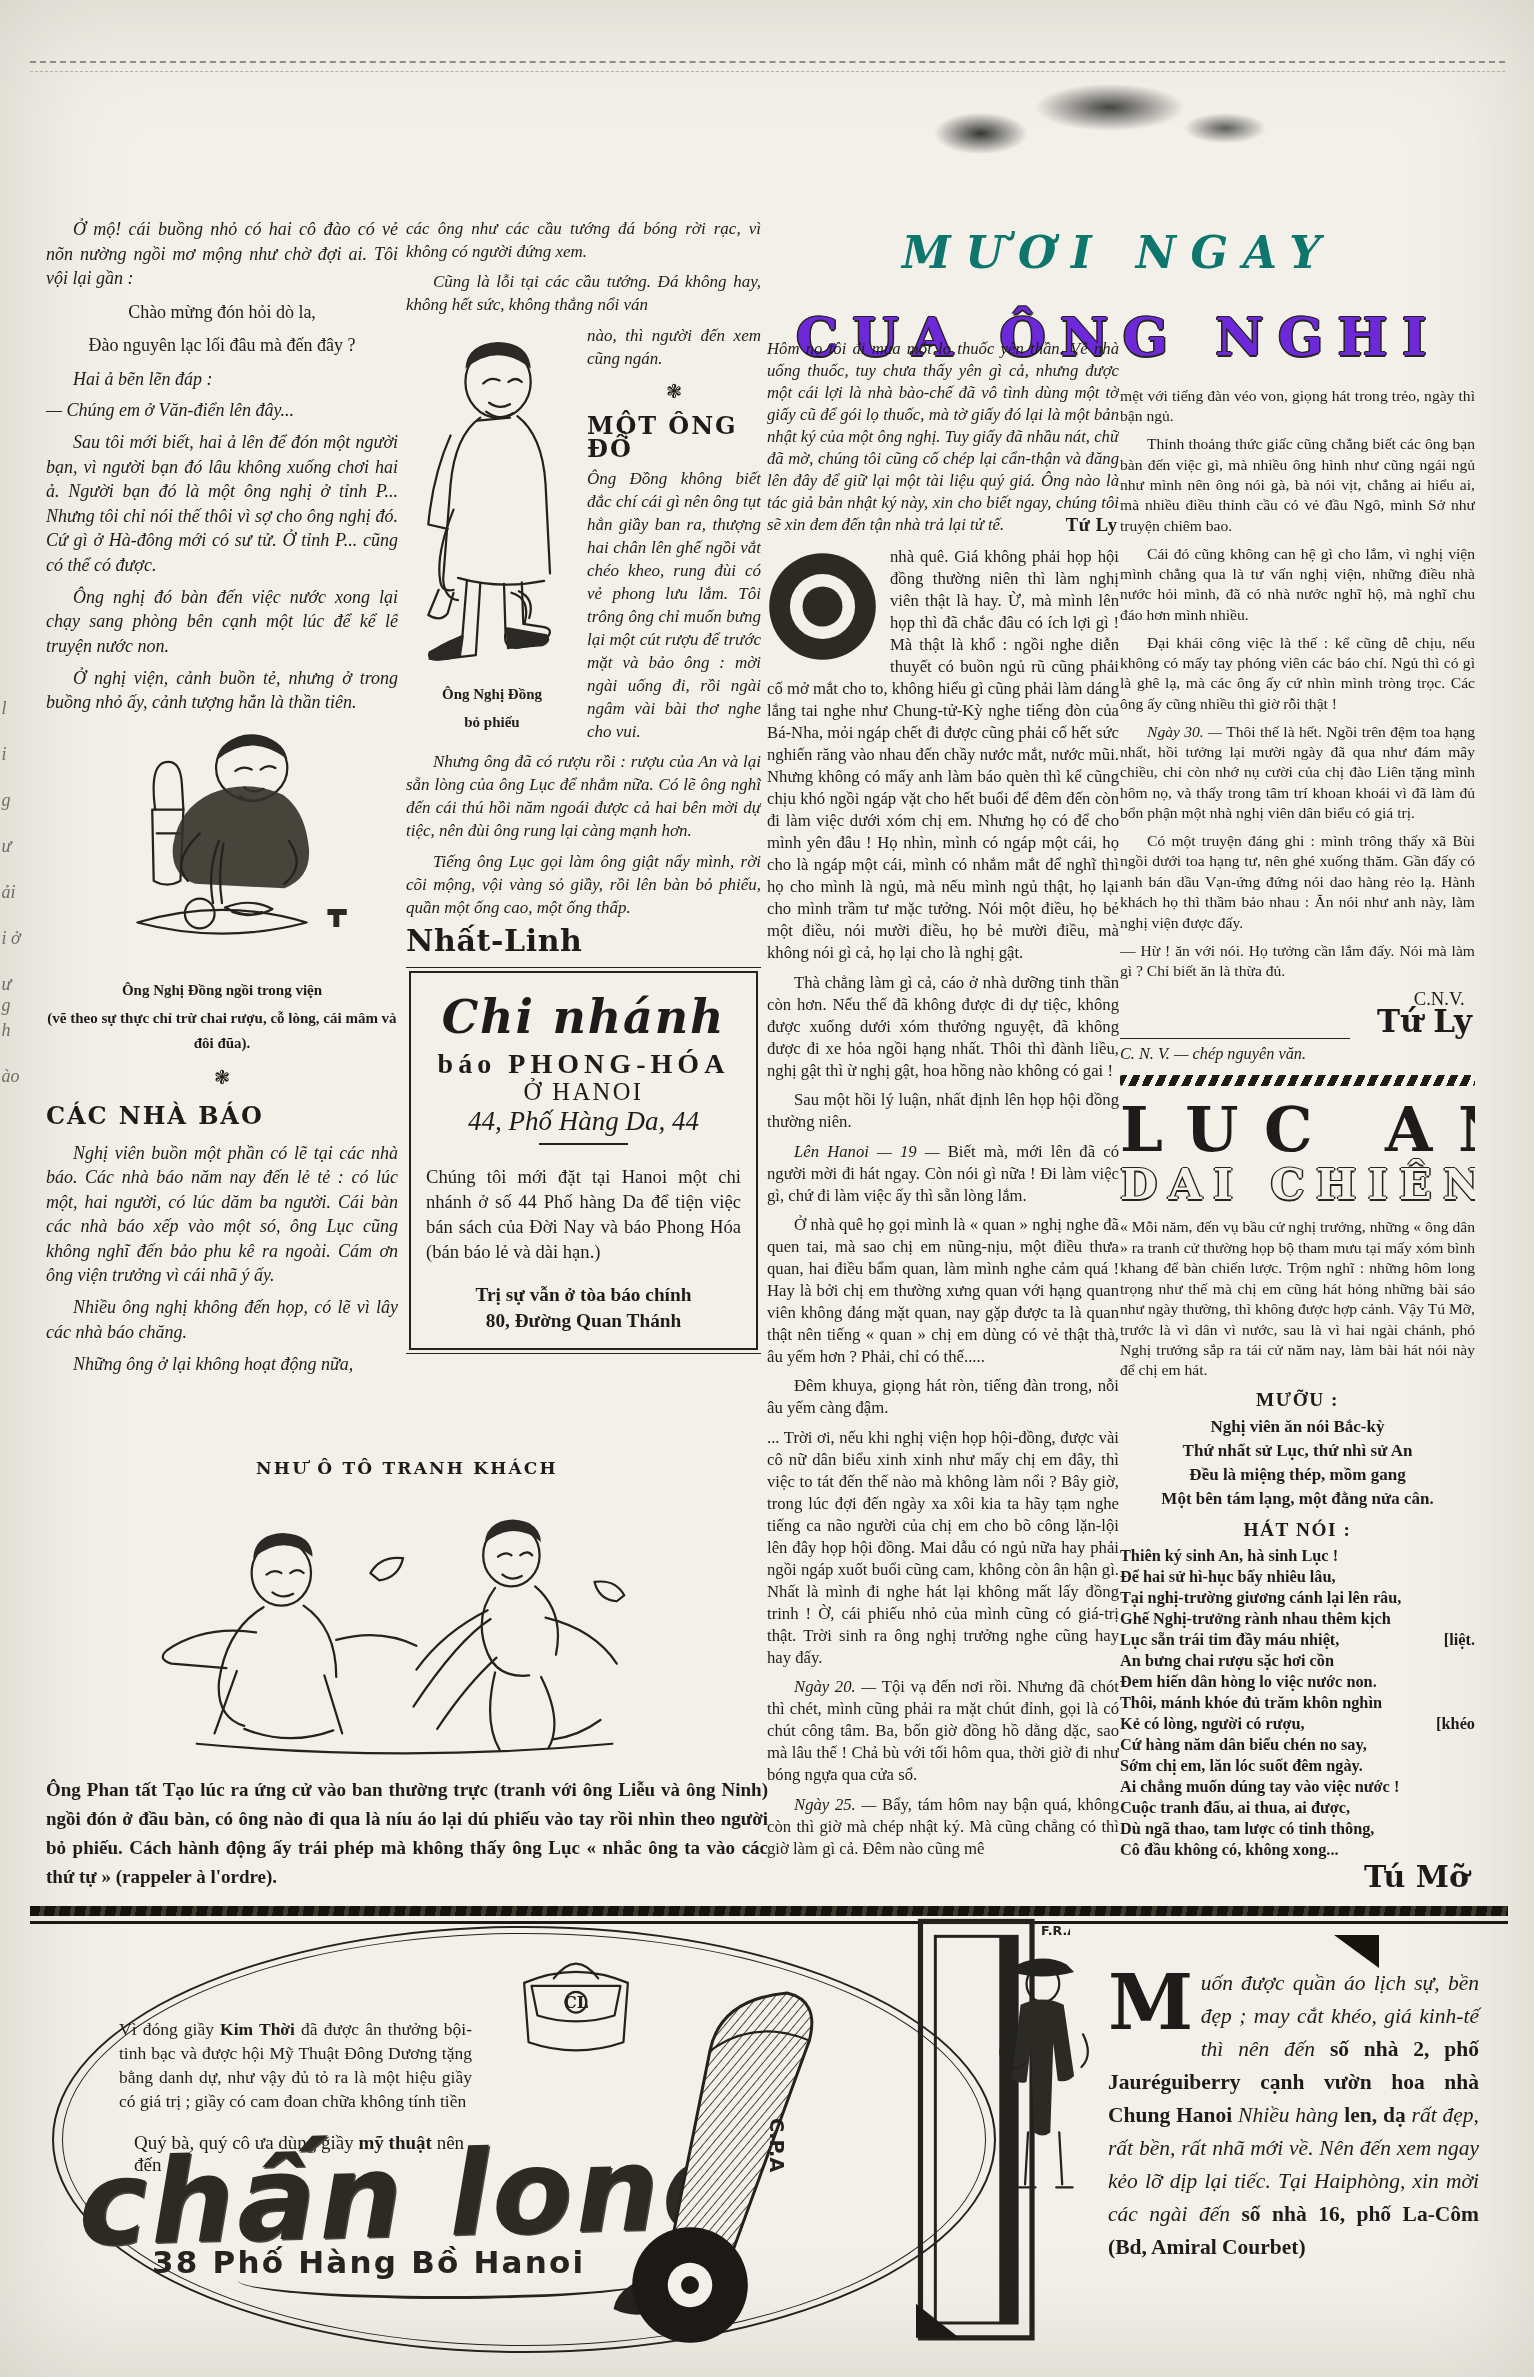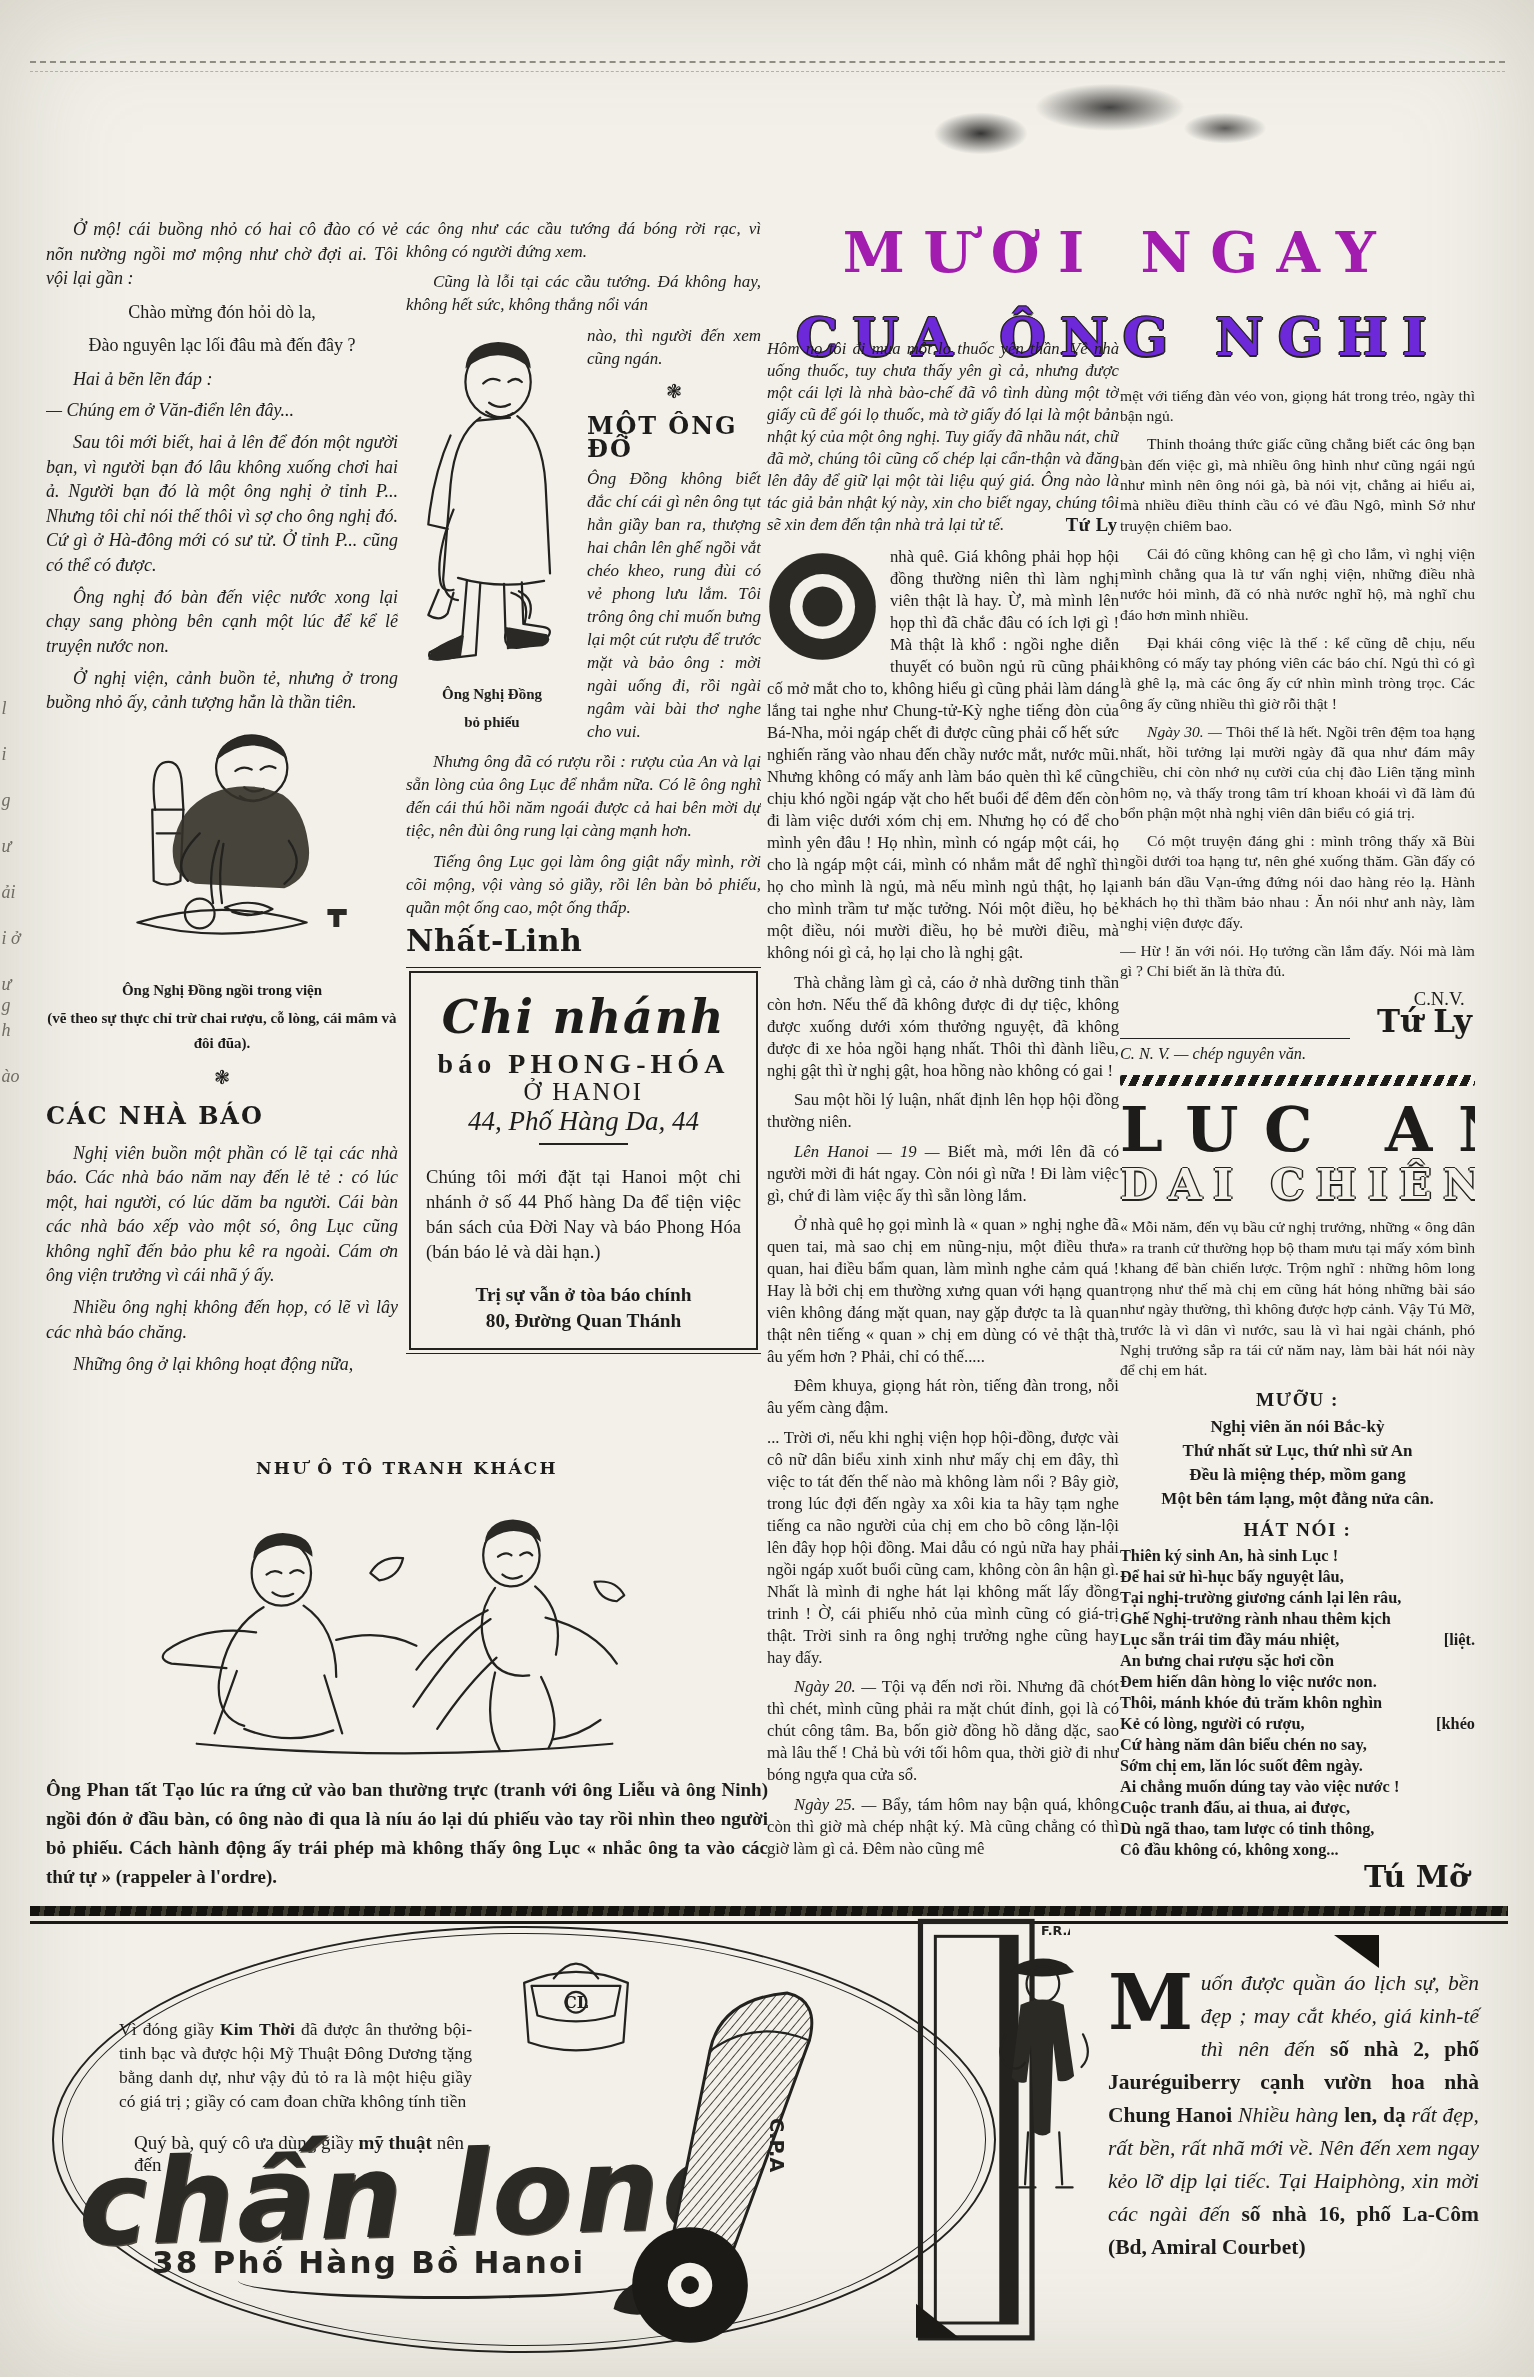--- a/index.html
+++ b/index.html
@@ -24,21 +24,21 @@
   .edge{position:absolute;left:1.5px;top:698px;width:22px;color:#6f6c63;font-style:italic;font-size:18px;}
   .edge .frag{display:block;height:46px;}
   
   .col{position:absolute;overflow:hidden;}
   .col1{left:46px;top:217px;width:352px;height:1237px;font-size:18px;line-height:24.5px;}
   .col2{left:406px;top:217px;width:355px;height:1709px;font-size:17px;line-height:23px;}
   .col3{left:767px;top:338px;width:352px;height:1560px;font-size:16.7px;line-height:22px;}
   .col4{left:1120px;top:386px;width:355px;height:1517px;font-size:15.6px;line-height:20.4px;}
   
   .mast{position:absolute;left:762px;top:217px;width:713px;text-align:center;font-family:"DejaVu Serif",serif;font-weight:bold;}
-  .hl1{font-size:56px;line-height:71px;letter-spacing:.33em;white-space:nowrap;color:#a21caf;}
+  .hl1{font-size:44px;line-height:71px;letter-spacing:.33em;white-space:nowrap;color:#0f766e;font-style:italic;}
   .hl2{margin-top:20px;font-size:53px;line-height:56px;letter-spacing:.27em;white-space:nowrap;color:#6d28d9;
        text-shadow:-1.5px 0 #26241f,1.5px 0 #26241f,0 -1.5px #26241f,0 1.5px #26241f,-0.7px -0.7px #26241f,0.7px 0.7px #26241f;}
   
   .h-section{font-size:24px;letter-spacing:.08em;font-weight:bold;margin:13.4px 0 12px;font-family:"DejaVu Serif",serif;}
   .orn{font-size:19.3px;margin:10.4px 0;}
   .cap{font-weight:bold;text-align:center;text-indent:0;font-size:15px;line-height:25px;margin:3px 0;}
   figure{margin:0;padding:0;}
   .fig-ctr{text-align:center;margin:7.4px 0 4.5px;}
   
   .wrapblock::after{content:"";display:block;clear:both;}
@@ -301,21 +301,21 @@
         <div class="muou-line">Một bên tám lạng, một đằng nửa cân.</div>
       </div>
 
     <div class="muou-label">HÁT NÓI :</div>
     <div>
         <div class="pl">
           <span>Thiên ký sinh An, hà sinh Lục !</span>
           <span class="ro"></span>
         </div>
         <div class="pl">
-          <span>Để hai sử hì-hục bấy nguyệt lâu,</span>
+          <span>Để hai sử hì-hục bấy nhiêu lâu,</span>
           <span class="ro"></span>
         </div>
         <div class="pl">
           <span>Tại nghị-trường giương cánh lại lên râu,</span>
           <span class="ro"></span>
         </div>
         <div class="pl">
           <span>Ghế Nghị-trưởng rành nhau thêm kịch</span>
           <span class="ro"></span>
         </div>

